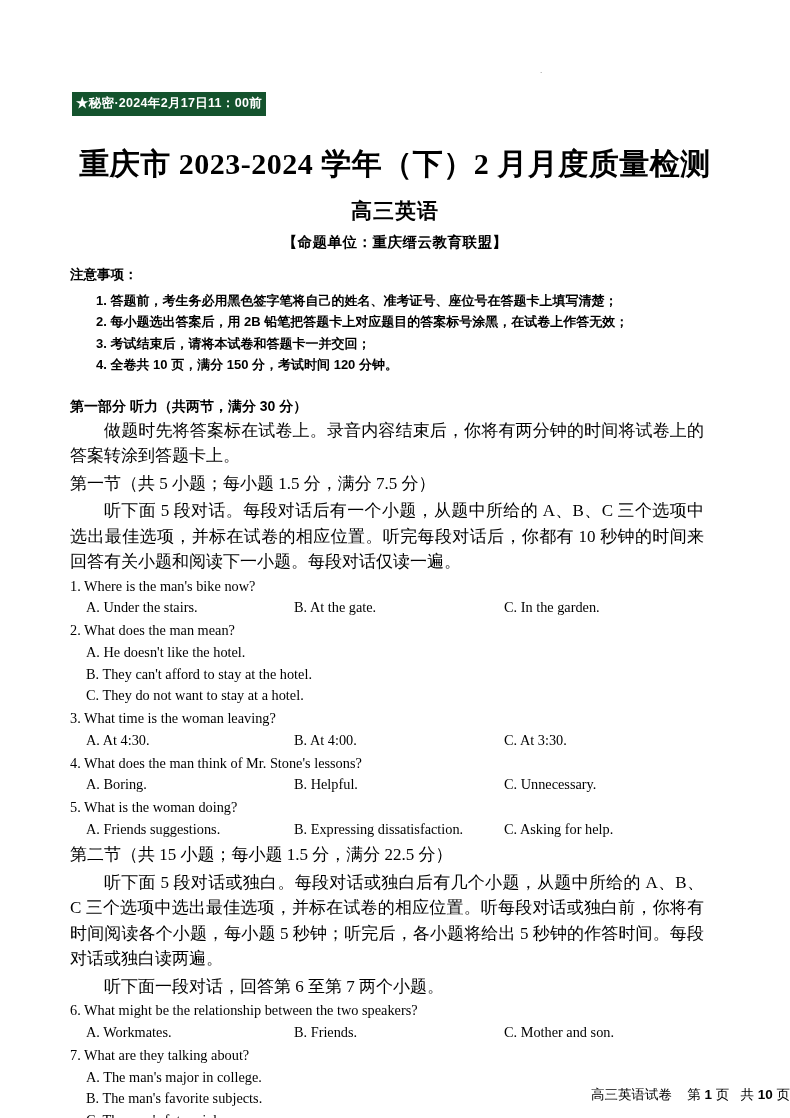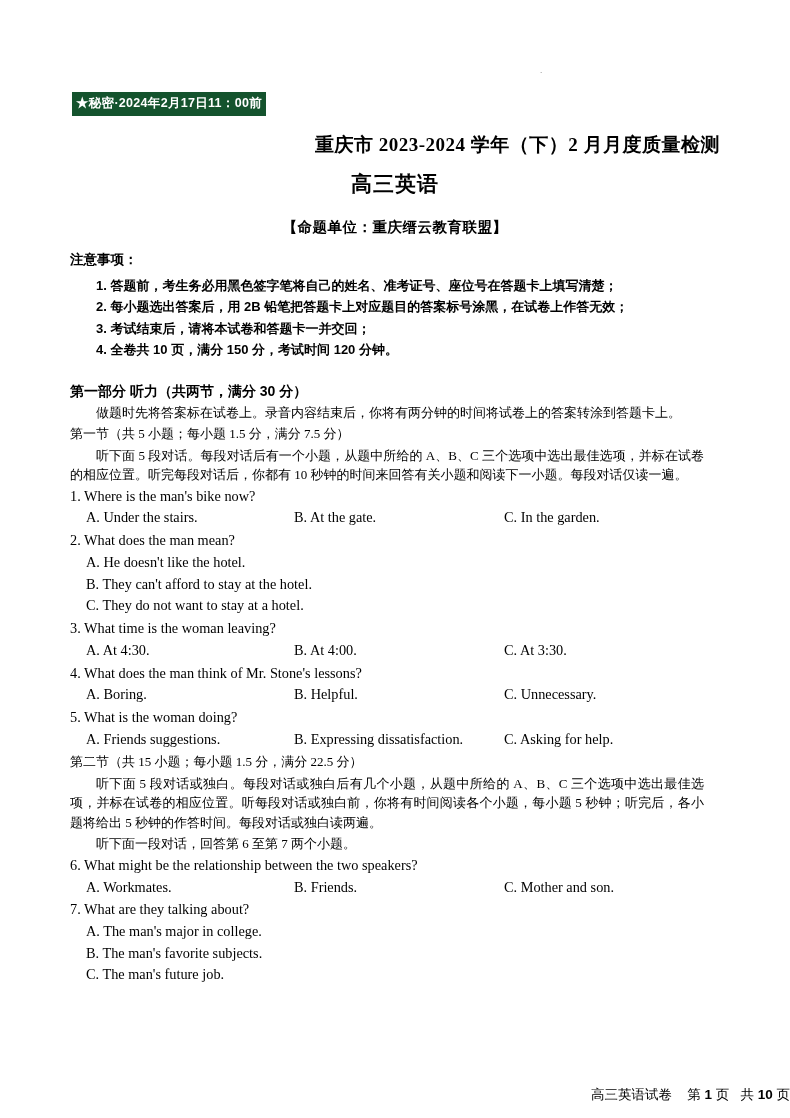--- a/index.html
+++ b/index.html
@@ -36,39 +36,39 @@
     color: #ffffff;
     font-family: "Liberation Sans", sans-serif;
     font-weight: bold;
     font-size: 12.5px;
     letter-spacing: 0.3px;
     padding: 3px 4px 4px 4px;
     margin-left: 2px;
     margin-top: 32px;
   }
   .doc-title {
-    text-align: right;
+    text-align: center;
     font-family: "Liberation Serif", serif;
     font-weight: bold;
-    font-size: 19px;
-    margin-top: 16px;
+    font-size: 30px;
+    margin-top: 28px;
     letter-spacing: 0.5px;
   }
   .doc-subject {
     text-align: center;
     font-weight: bold;
     font-size: 21px;
     margin-top: 12px;
     letter-spacing: 1px;
   }
   .doc-unit {
     text-align: center;
     font-weight: bold;
     font-size: 14.5px;
-    margin-top: 20px;
+    margin-top: 8px;
     letter-spacing: 0.5px;
   }
   .notice-title {
     font-weight: bold;
     font-size: 13.5px;
     margin-top: 14px;
     font-family: "Liberation Sans", sans-serif;
   }
   .notice-list {
     margin: 6px 0 0 0;
@@ -83,21 +83,21 @@
     font-weight: 600;
   }
   .section-head {
     font-weight: bold;
     font-size: 14px;
     margin-top: 22px;
     font-family: "Liberation Sans", sans-serif;
   }
   p.para {
     margin: 2px 16px 0 0;
-    font-size: 13px;
+    font-size: 17px;
     line-height: 1.5;
     text-align: justify;
   }
   p.indent2 {
     text-indent: 2em;
   }
   .q {
     font-size: 14.3px;
     line-height: 1.52;
     margin-top: 1px;

